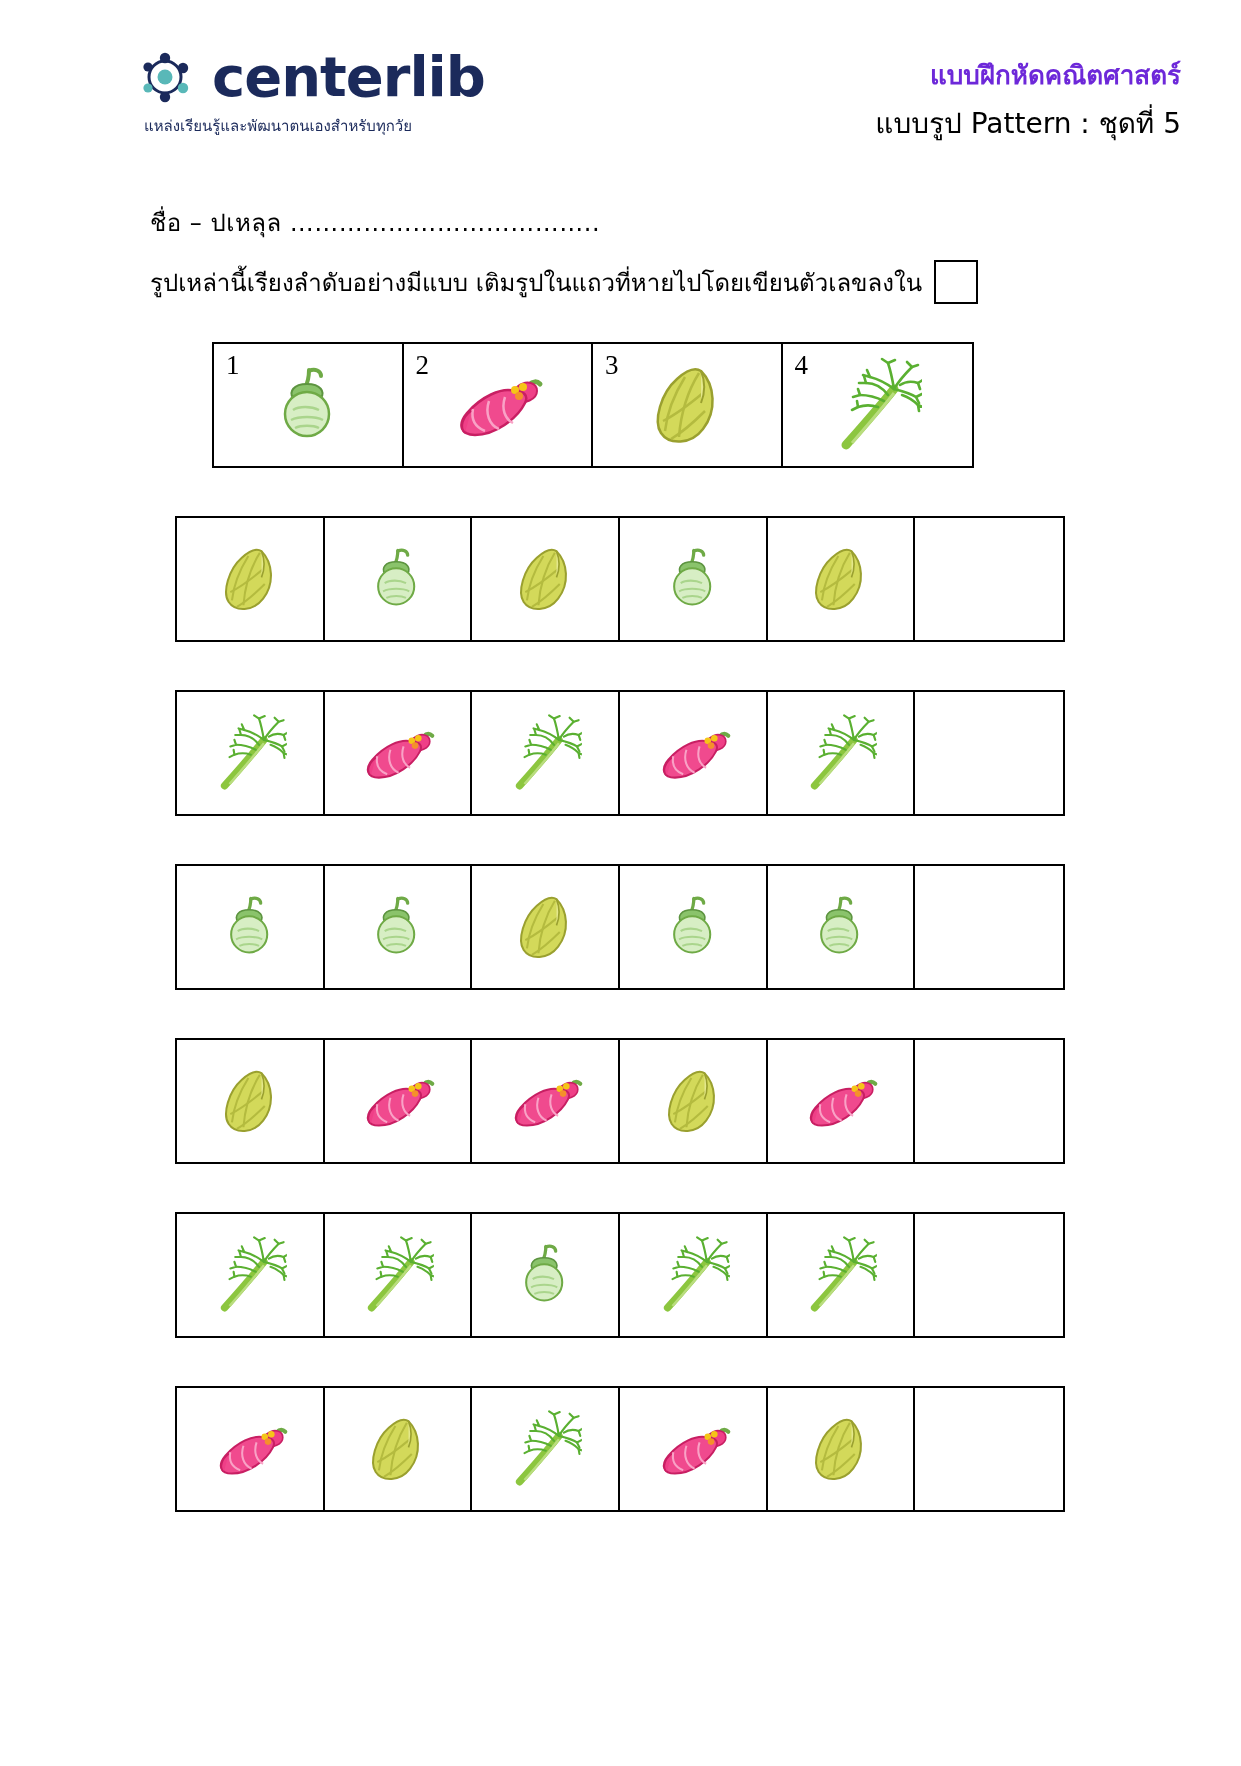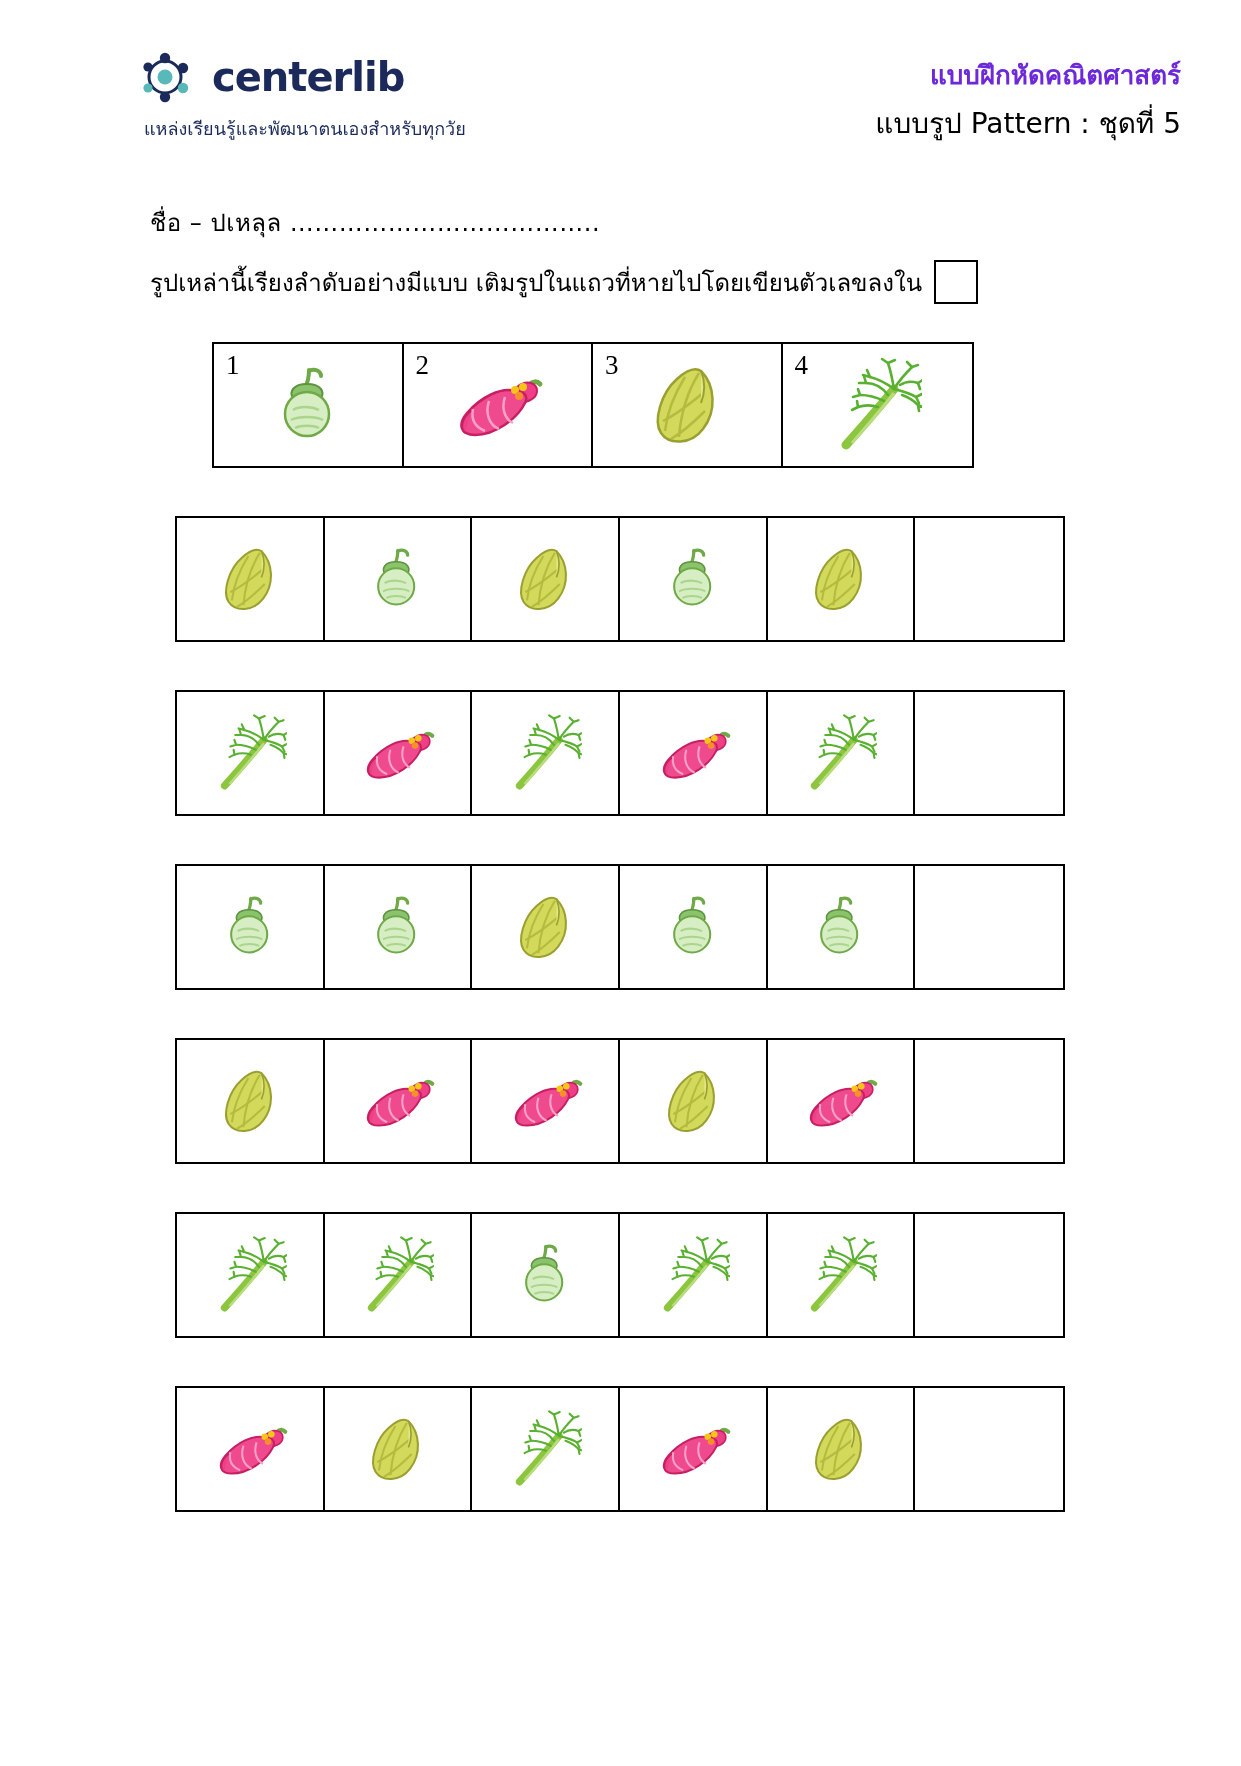--- a/index.html
+++ b/index.html
@@ -33,30 +33,30 @@
     align-items: center;
     gap: 14px;
   }
   .brand-mark {
     width: 58px;
     height: 58px;
     position: relative;
     flex: none;
   }
   .brand-name {
-    font-size: 40px;
+    font-size: 56px;
     font-weight: bold;
     letter-spacing: -1px;
     color: #1b2a5b;
     line-height: 1;
   }
   .brand-tagline {
     margin-top: 8px;
     margin-left: 4px;
-    font-size: 18px;
+    font-size: 15px;
     color: #1b2a5b;
     font-family: "DejaVu Sans", sans-serif;
   }
   .title-block {
     text-align: right;
     padding-top: 12px;
   }
   .title-main {
     font-size: 26px;
     font-weight: bold;

